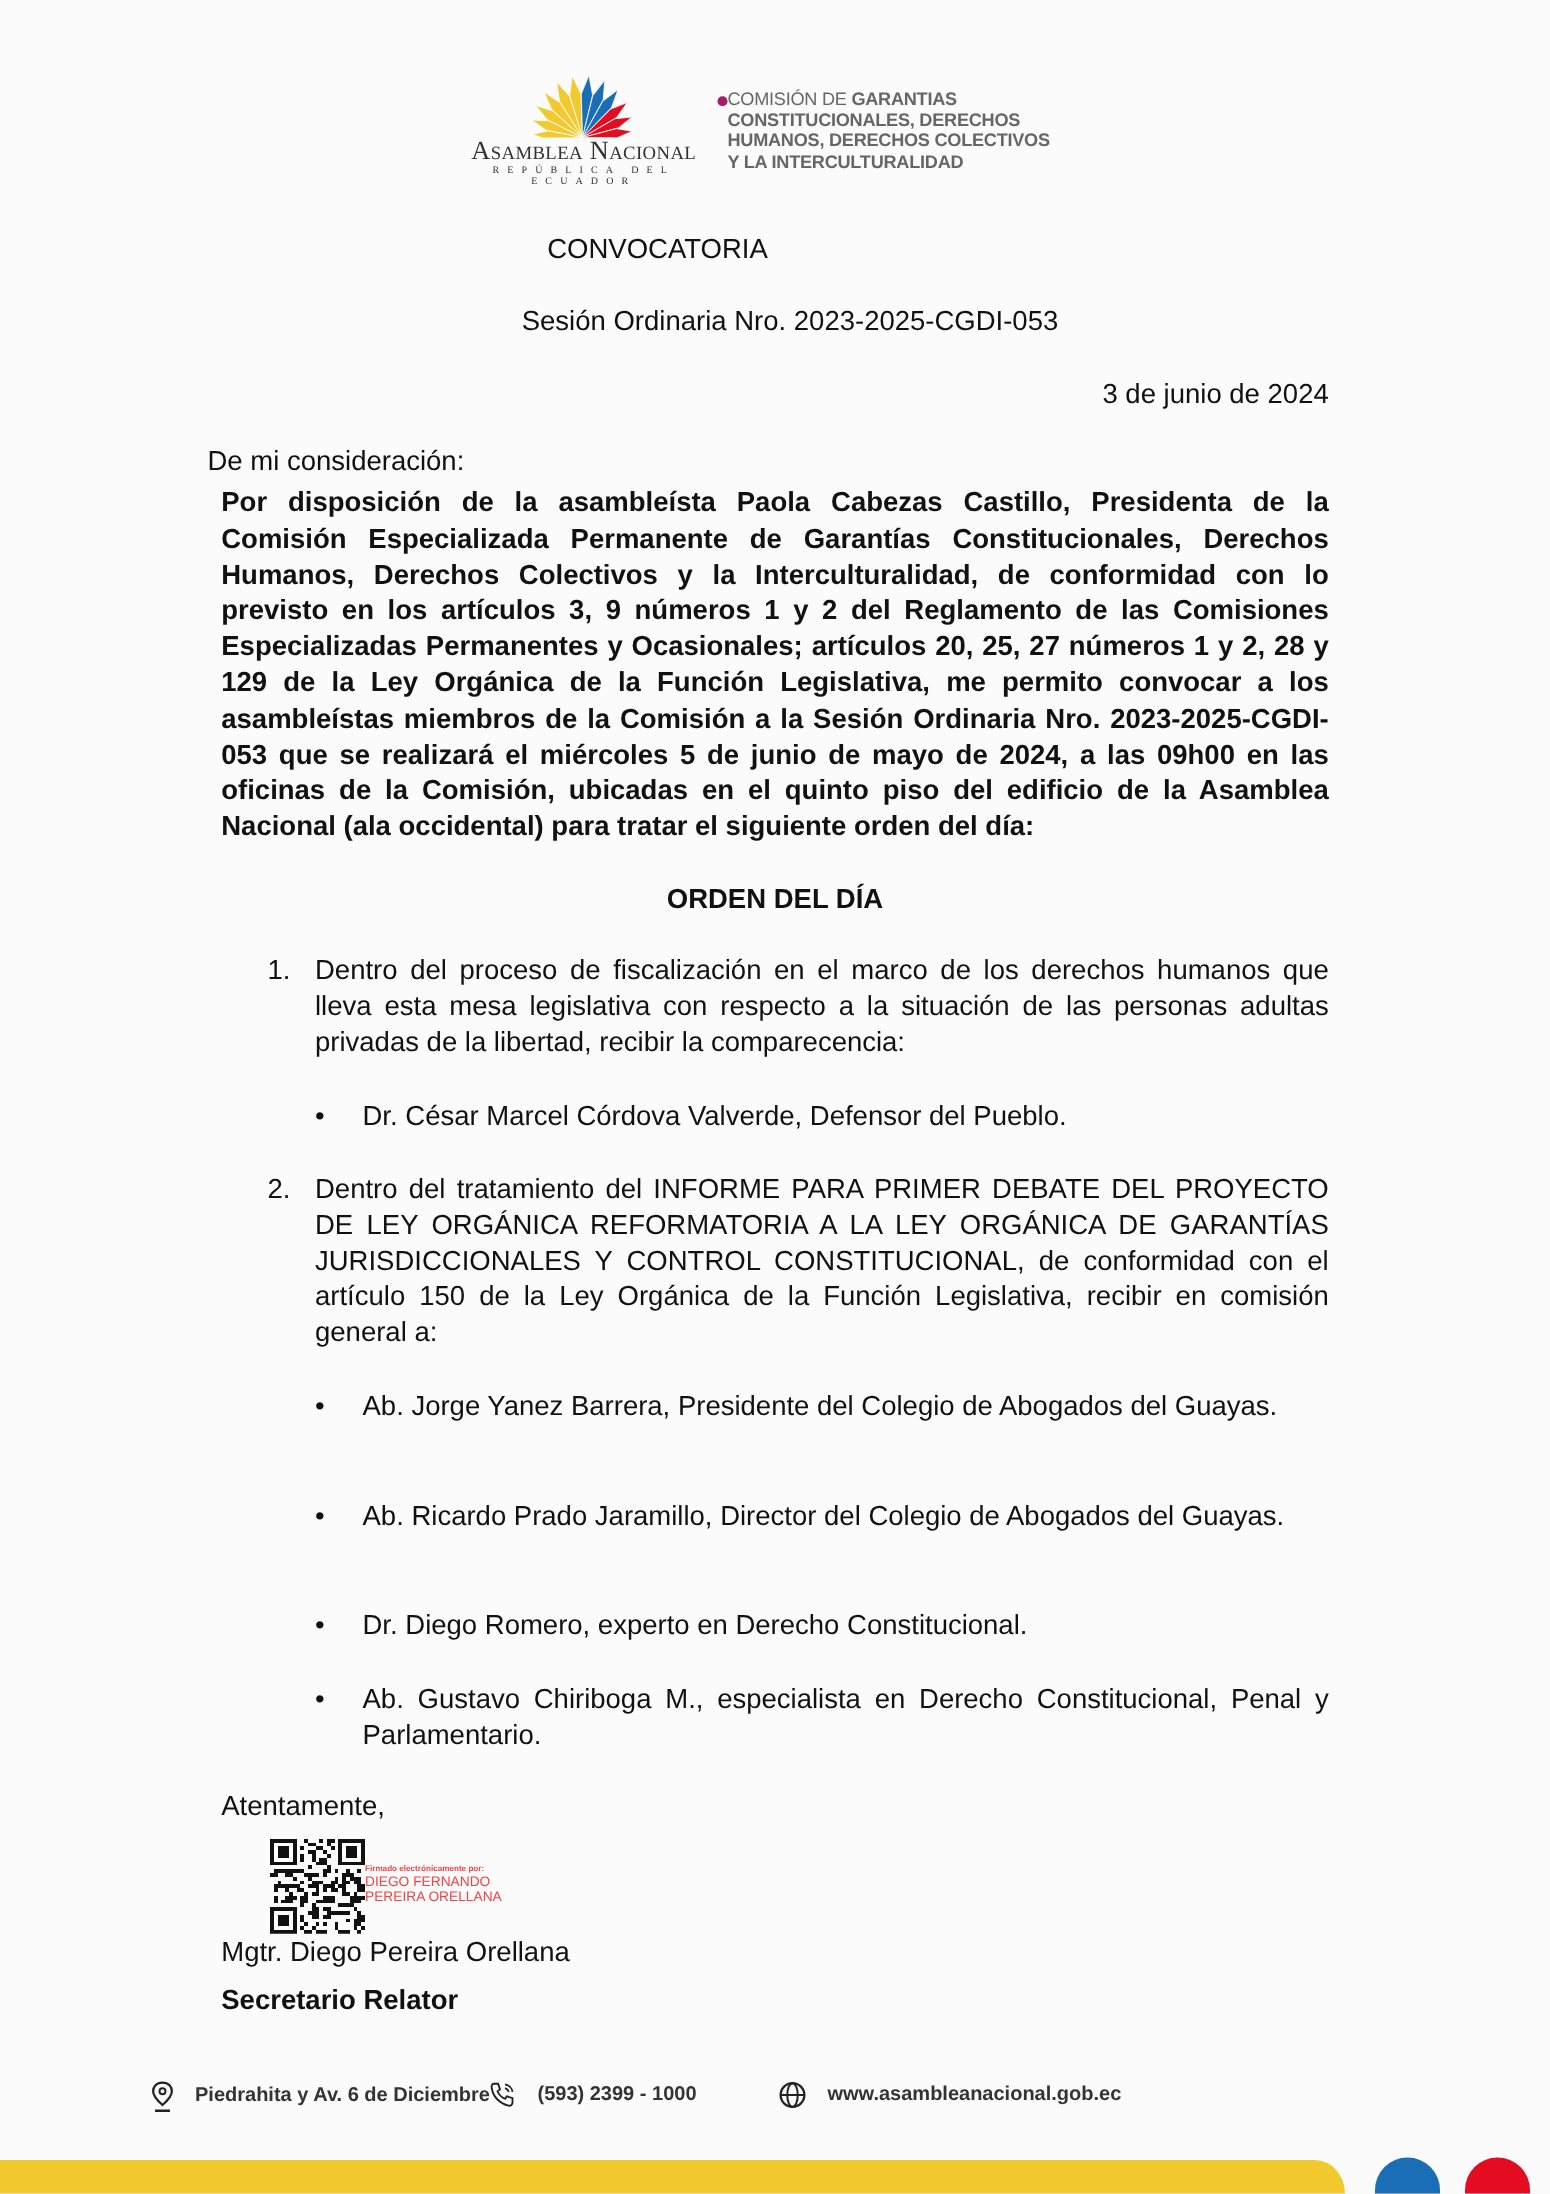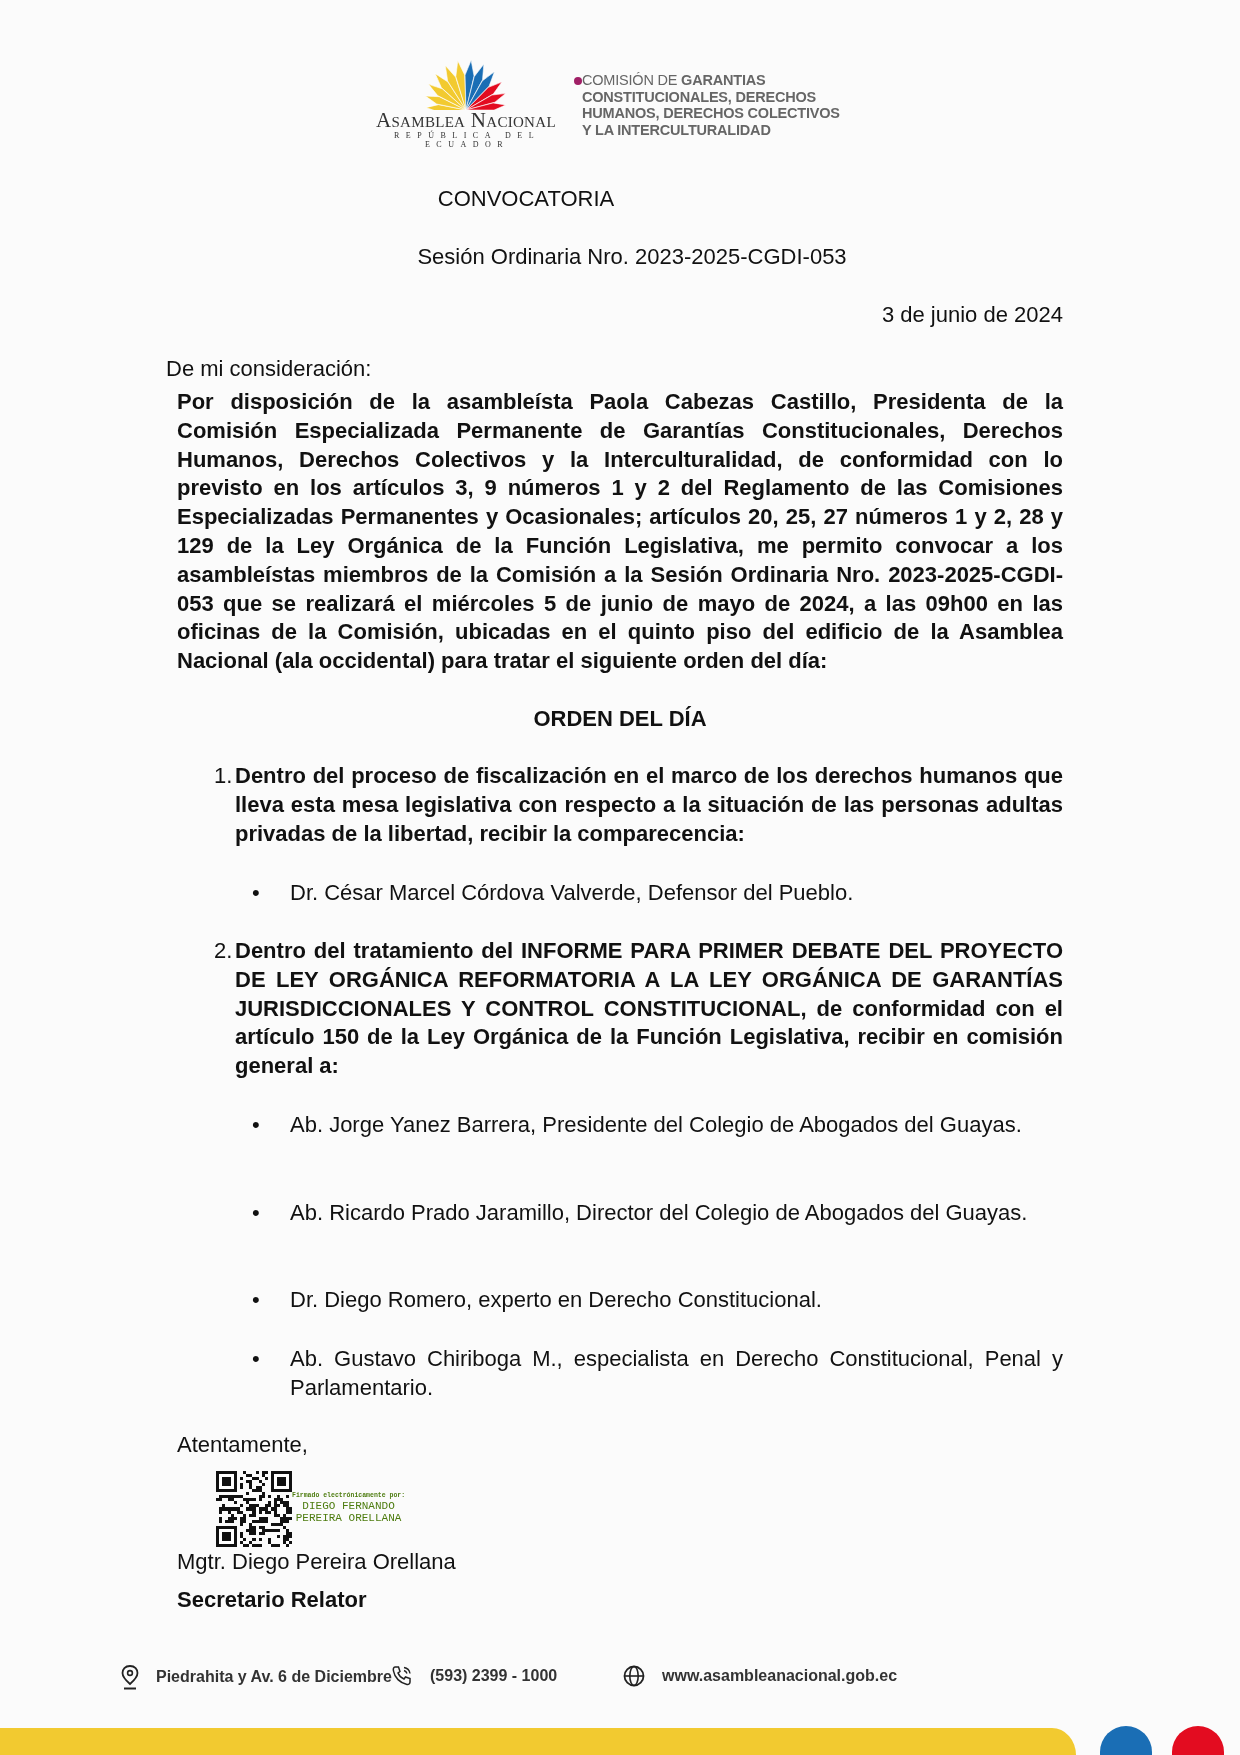--- a/index.html
+++ b/index.html
@@ -6,21 +6,21 @@
     body {
       width: 1240px; height: 1755px; position: relative; overflow: hidden;
       background: #fbfbfb;
       font-family: "Liberation Sans", sans-serif;
       color: #111;
     }
     .header { position: absolute; top: 52px; left: 356px; width: 560px; height: 90px; }
     .logo { position: absolute; left: 0; top: 0; width: 214px; height: 90px; }
     .logo svg { position: absolute; left: 52px; top: 6px; }
     .logo-name {
-      position: absolute; left: 20px; top: 56px; width: 214px; text-align: left;
+      position: absolute; left: 4px; top: 56px; width: 214px; text-align: center;
       font-family: "Liberation Serif", serif; font-size: 21px; letter-spacing: 0.3px; color: #333;
       font-variant: small-caps;
     }
     .logo-sub {
       position: absolute; left: 4px; top: 79px; width: 214px; text-align: center;
       font-family: "Liberation Serif", serif; font-size: 8px; letter-spacing: 6.5px; color: #333;
     }
     .commission { position: absolute; left: 222px; top: 20px; width: 340px; }
     .commission .dot {
       position: absolute; left: -4px; top: 5px; width: 8px; height: 8px; border-radius: 50%;
@@ -43,30 +43,30 @@
     }
     .agenda-title {
       position: absolute; top: 706px; left: 0; width: 1240px; text-align: center;
       font-size: 22px; font-weight: bold;
     }
     .item {
       position: absolute; left: 214px; width: 849px; font-size: 22px; line-height: 28.8px;
       text-align: justify;
     }
     .item .num { position: absolute; left: 0; top: 0; }
-    .item .text { margin-left: 21px; font-weight: bold; }
+    .item .text { margin-left: 38px; }
     .bullet {
       position: absolute; left: 252px; width: 811px; font-size: 22px; line-height: 28.8px; text-align: justify;
     }
     .bullet .dot { position: absolute; left: 0; top: 0; }
     .bullet .text { margin-left: 38px; }
 
     .closing { position: absolute; top: 1432px; left: 177px; font-size: 22px; }
     .qr { position: absolute; top: 1471px; left: 216px; width: 76px; height: 76px; }
-    .signed { position: absolute; top: 1492px; left: 292px; font-family: Liberation Mono, monospace; color: #4d7c0f; text-align: center; }
+    .signed { position: absolute; top: 1492px; left: 292px; font-family: Liberation Sans, sans-serif; color: #ef4444; }
     .signed .small { font-size: 6.5px; line-height: 8px; font-weight: bold; }
     .signed .name { font-size: 11px; line-height: 12px; }
     .signer { position: absolute; top: 1549px; left: 177px; font-size: 22px; }
     .role { position: absolute; top: 1577px; left: 177px; font-size: 22px; font-weight: bold; margin-top: 10px; }
 
     .footer { position: absolute; top: 1660px; left: 0; width: 1240px; height: 30px; font-size: 16px; font-weight: bold; color: #333; padding-left: 48px; }
     .footer .fi { position: absolute; top: 4px; display: flex; align-items: center; }
     .footer .fi svg { margin-right: 16px; }
     .stripe { position: absolute; left: 0; top: 1728px; width: 1076px; height: 27px; background: #f2ca30; border-top-right-radius: 24px 27px; }
     .drop { position: absolute; top: 1726px; width: 52px; height: 29px; border-radius: 26px 26px 0 0; }

